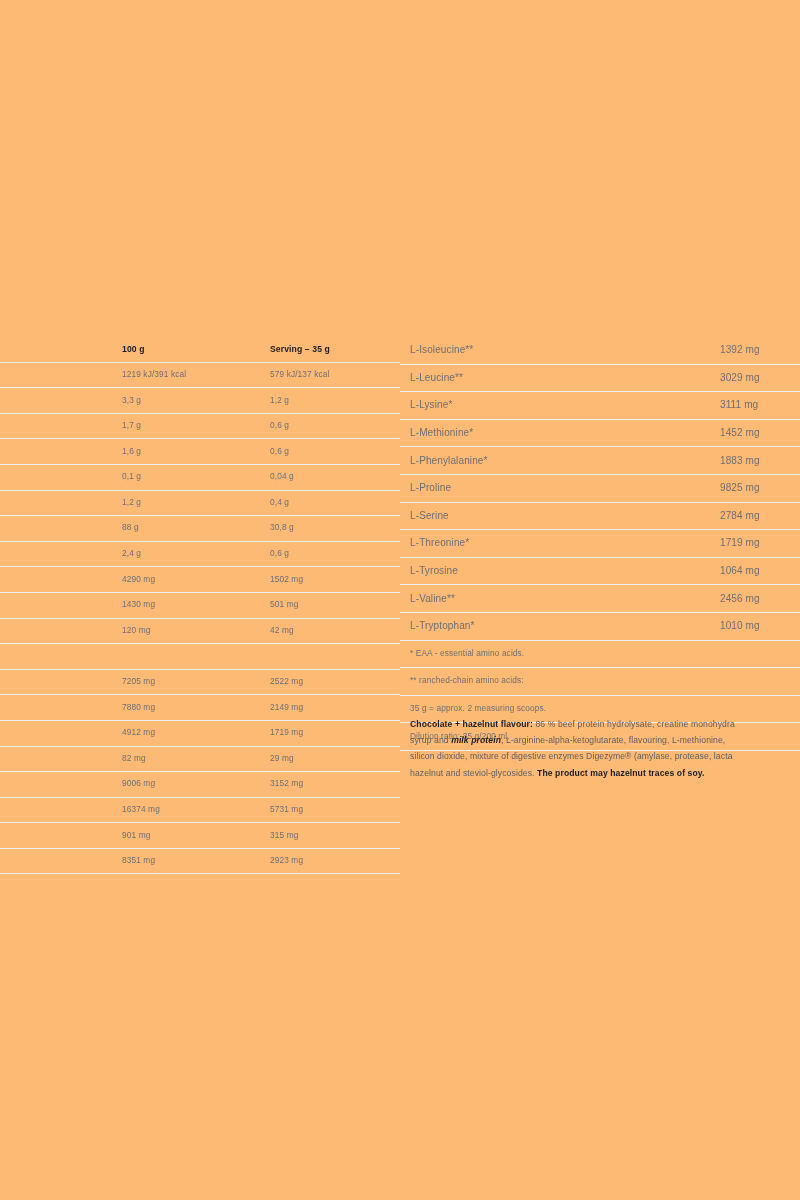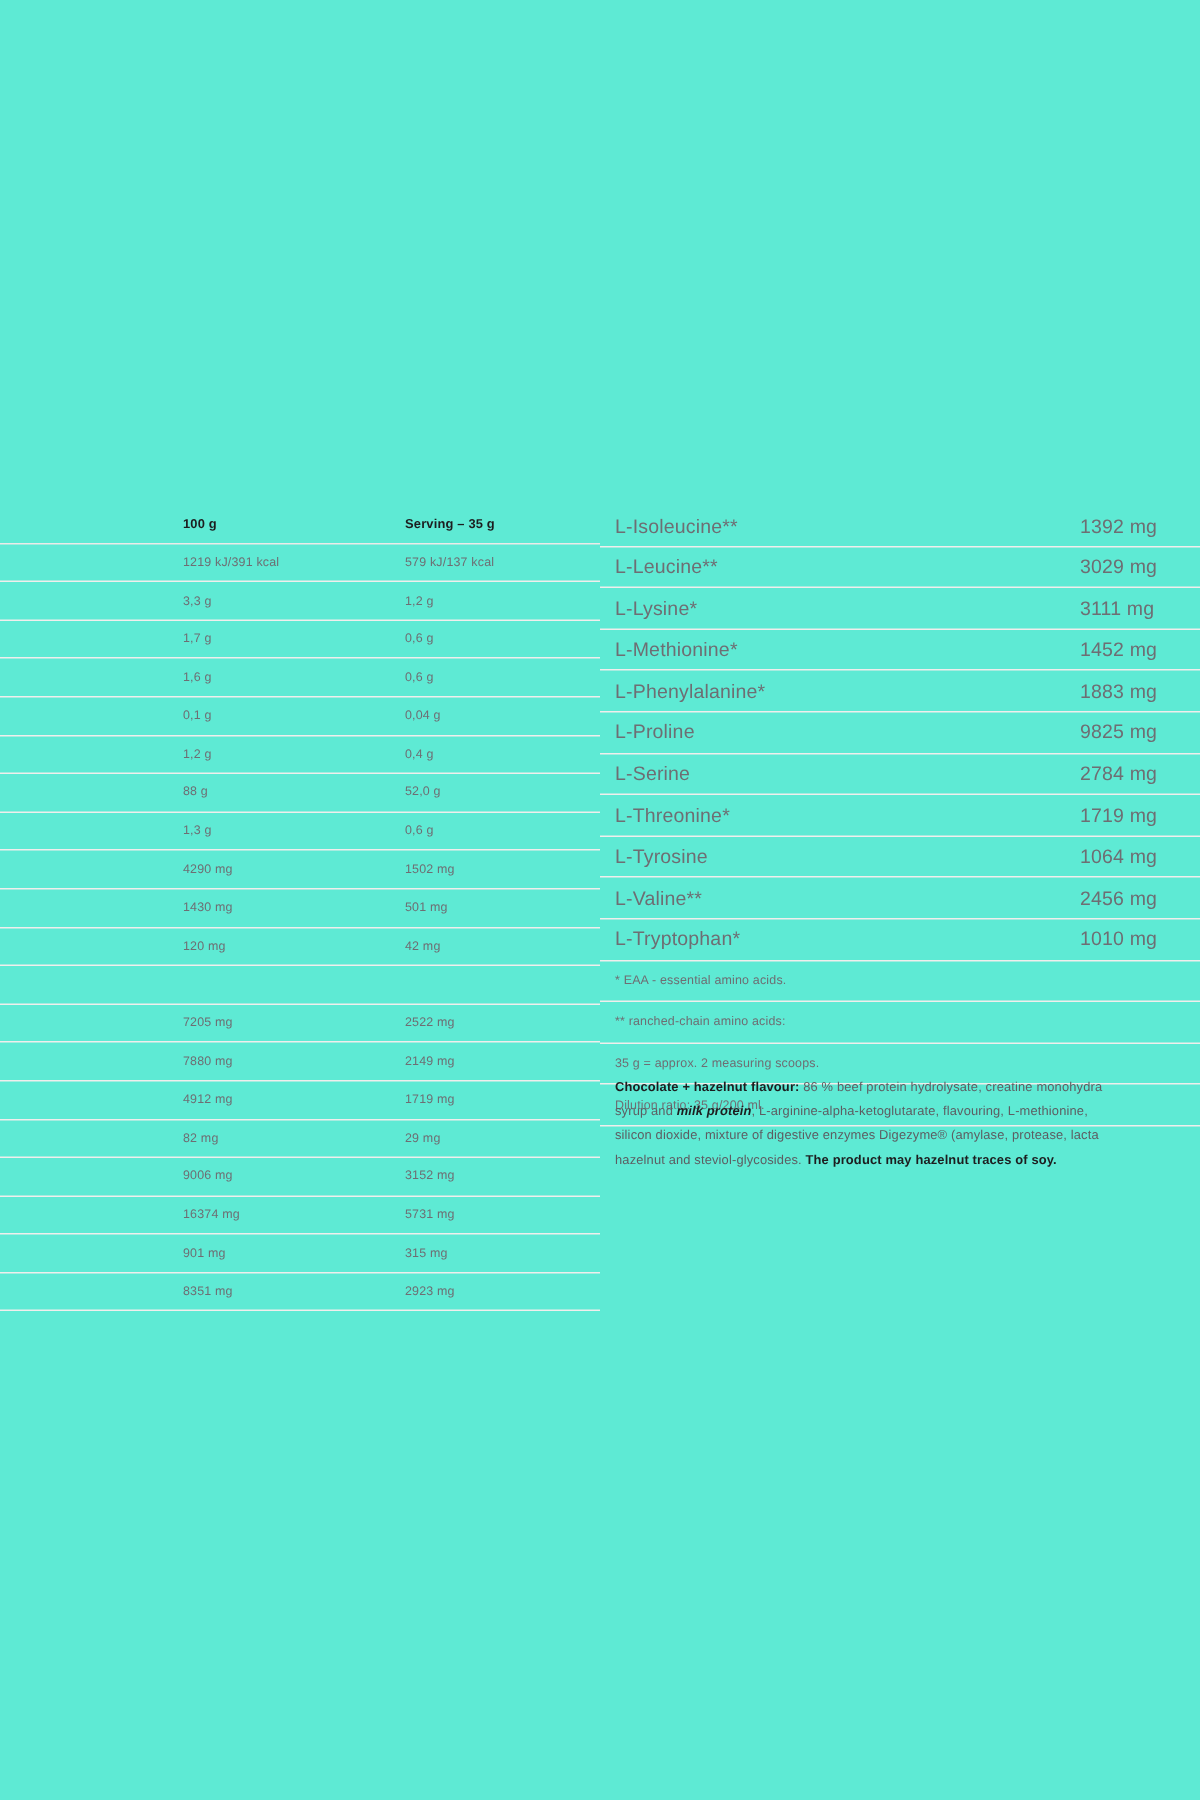--- a/index.html
+++ b/index.html
@@ -13,21 +13,21 @@
     position: relative;
     overflow: hidden;
     font-family: "Liberation Sans", "DejaVu Sans", sans-serif;
     -webkit-font-smoothing: antialiased;
   }
 
   
   #page {
     position: absolute;
     inset: 0;
-    background: #5eead4;
+    background: #fdba74;
   }
 
   
   
   .nutrition-table {
     position: absolute;
     left: -208px;      
     top: 337px;
     width: 608px;
     border-collapse: collapse;
@@ -73,21 +73,21 @@
     width: 470px;
     border-collapse: collapse;
     table-layout: fixed;
   }
   .amino-table col.a-name  { width: 310px; }
   .amino-table col.a-value { width: 160px; }
   .amino-table td {
     height: 24.6px;
     vertical-align: middle;
     border-bottom: 1px solid #f0eeec;
-    font-size: 13px;
+    font-size: 10px;
     line-height: 1.2;
     letter-spacing: 0.12px;
     white-space: nowrap;
     color: #6e6e73;
     text-align: left;
   }
   .amino-table td.cell-aa-name  { padding-left: 10px; }
   .amino-table td.cell-aa-value { padding-left: 10px; }
 
   
@@ -158,25 +158,25 @@
           <td class="cell-serving">0,04 g</td>
         </tr>
         <tr>
           <td class="cell-name"></td>
           <td class="cell-hundred">1,2 g</td>
           <td class="cell-serving">0,4 g</td>
         </tr>
         <tr>
           <td class="cell-name"></td>
           <td class="cell-hundred">88 g</td>
-          <td class="cell-serving">52,0 g</td>
-        </tr>
-        <tr>
-          <td class="cell-name"></td>
-          <td class="cell-hundred">1,3 g</td>
+          <td class="cell-serving">30,8 g</td>
+        </tr>
+        <tr>
+          <td class="cell-name"></td>
+          <td class="cell-hundred">2,4 g</td>
           <td class="cell-serving">0,6 g</td>
         </tr>
         <tr>
           <td class="cell-name"></td>
           <td class="cell-hundred">4290 mg</td>
           <td class="cell-serving">1502 mg</td>
         </tr>
         <tr>
           <td class="cell-name"></td>
           <td class="cell-hundred">1430 mg</td>

